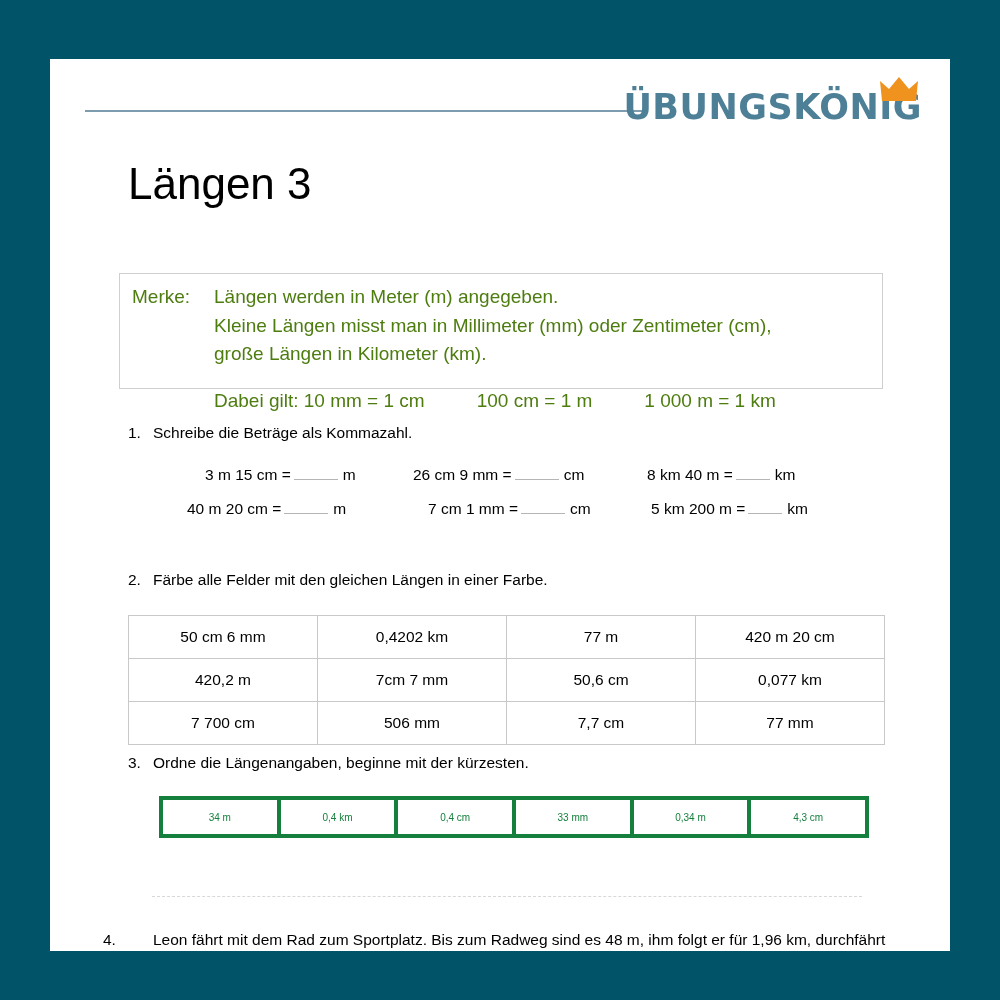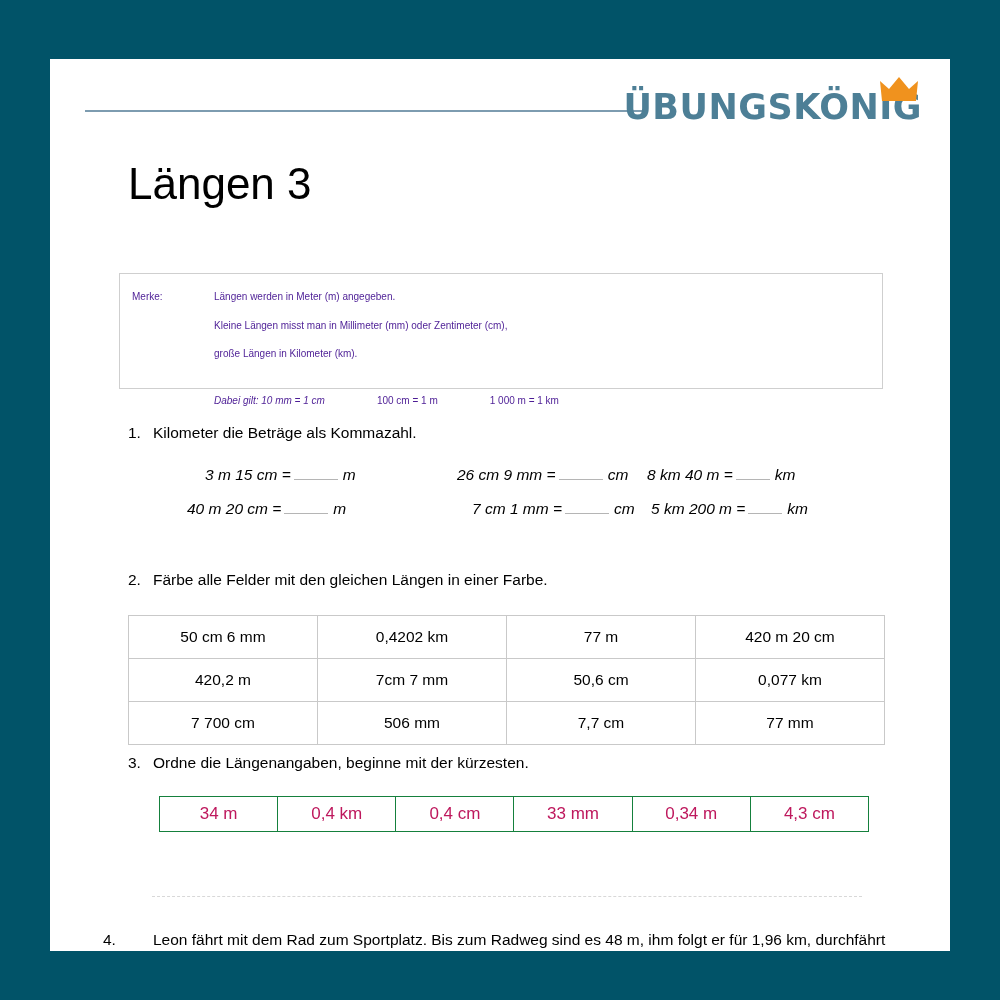--- a/index.html
+++ b/index.html
@@ -80,35 +80,35 @@
     left: 69px;
     top: 214px;
     width: 764px;
     height: 116px;
     border: 1px solid #cfcfcf;
     box-sizing: border-box;
   }
   .merke-inner {
     position: relative;
     padding: 9px 0 0 12px;
-    font-size: 10px;
-    color: #4c1d95;
+    font-size: 19px;
+    color: #4d7c0f;
     line-height: 28.5px;
   }
   .merke-label {
     position: absolute;
     left: 12px;
     top: 9px;
     width: 82px;
   }
   .merke-lines {
     margin-left: 82px;
   }
   .merke-line { white-space: nowrap; }
-  .gilt-a { display:inline-block;font-style:italic; }
+  .gilt-a { display:inline-block; }
   .gilt-b { display:inline-block; margin-left: 52px; margin-top: 18px; }
   .gilt-c { display:inline-block; margin-left: 52px; }
 
   
   .ex {
     position: absolute;
     font-size: 15.5px;
     color: #000;
   }
   .ex-head {
@@ -119,25 +119,24 @@
     width: 25px;
   }
 
   
   #ex1 { left: 78px; top: 365px; width: 790px; }
   .ex1-rows { margin-top: 24px; }
   .ex1-row {
     position: relative;
     height: 34px;
     white-space: nowrap;
-    font-style: italic;
   }
   .ex1-cell { position: absolute; white-space: nowrap; }
   .c1 { left: 77px; }
-  .c2 { left: 285px; margin-left: 44px; }
+  .c2 { left: 285px; }
   .c3 { left: 519px; }
   .ex1-row.r2 .c1 { left: 59px; }
   .ex1-row.r2 .c2 { left: 300px; }
   .ex1-row.r2 .c3 { left: 523px; }
   .blank {
     display: inline-block;
     width: 44px;
     border-bottom: 1.5px solid #b5b5b5;
     margin: 0 5px 0 3px;
     height: 13px;
@@ -164,25 +163,25 @@
   
   #ex3 { left: 78px; top: 695px; width: 790px; }
   .table3 {
     margin-top: 24px;
     margin-left: 31px;
     border-collapse: collapse;
     width: 710px;
     table-layout: fixed;
   }
   .table3 td {
-    border: 1px solid #15803d;
+    border: 4px solid #15803d;
     height: 34px;
     text-align: center;
-    font-size: 17px;
-    color: #be185d;
+    font-size: 10px;
+    color: #15803d;
     padding: 0;
   }
 
   
   .divider {
     position: absolute;
     left: 102px;
     top: 837px;
     width: 710px;
     border-top: 1px dashed #d8d8d8;
@@ -225,21 +224,21 @@
         <div class="merke-line">große Längen in Kilometer (km).</div>
         <div class="merke-line">
           <span class="gilt-a">Dabei gilt: 10 mm = 1 cm</span><span class="gilt-b">100 cm = 1 m</span><span class="gilt-c">1 000 m = 1 km</span>
         </div>
       </div>
     </div>
   </div>
 
   <div class="ex" id="ex1">
     <div class="ex-head">
-      <span class="ex-num">1.</span><span>Kilometer die Beträge als Kommazahl.</span>
+      <span class="ex-num">1.</span><span>Schreibe die Beträge als Kommazahl.</span>
     </div>
     <div class="ex1-rows">
       <div class="ex1-row r1">
         <span class="ex1-cell c1"><span>3 m 15 cm =</span><span class="blank"></span><span>m</span></span>
         <span class="ex1-cell c2"><span>26 cm 9 mm =</span><span class="blank"></span><span>cm</span></span>
         <span class="ex1-cell c3"><span>8 km 40 m =</span><span class="blank short"></span><span>km</span></span>
       </div>
       <div class="ex1-row r2">
         <span class="ex1-cell c1"><span>40 m 20 cm =</span><span class="blank"></span><span>m</span></span>
         <span class="ex1-cell c2"><span>7 cm 1 mm =</span><span class="blank"></span><span>cm</span></span>

